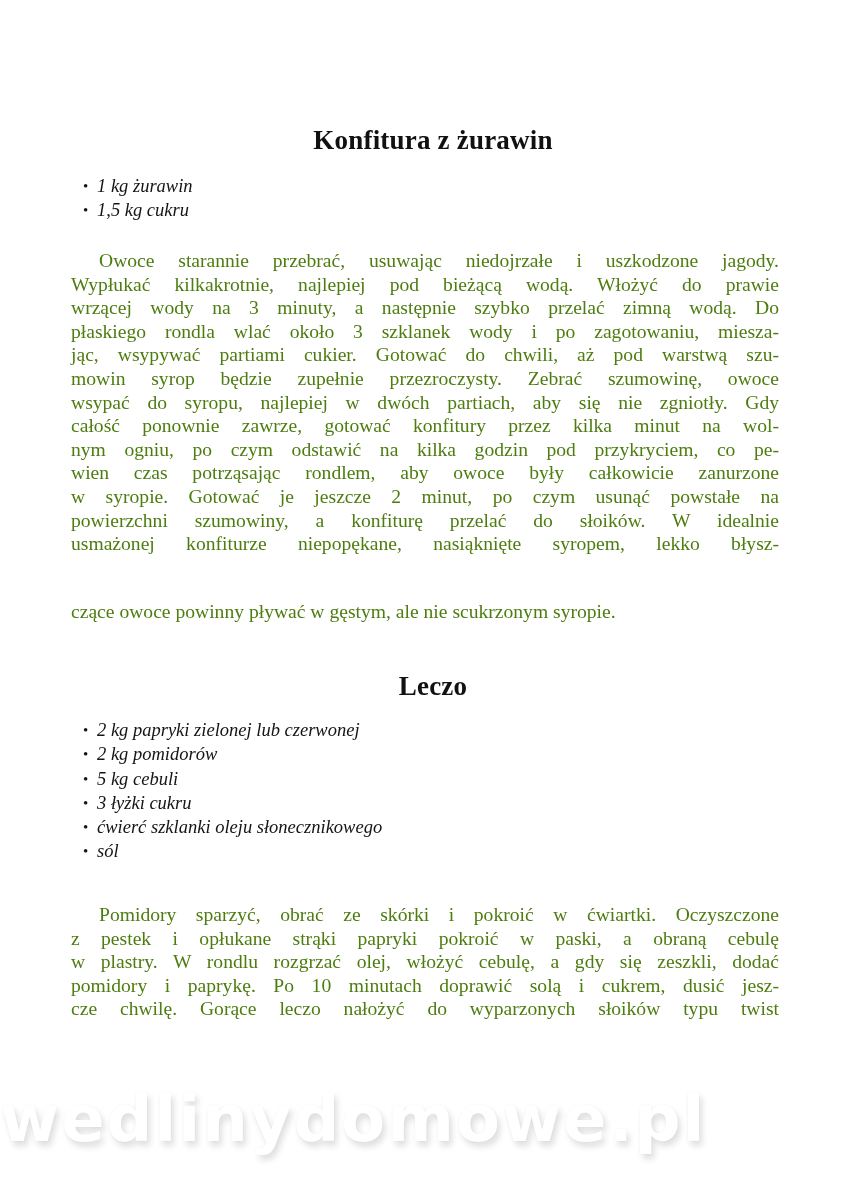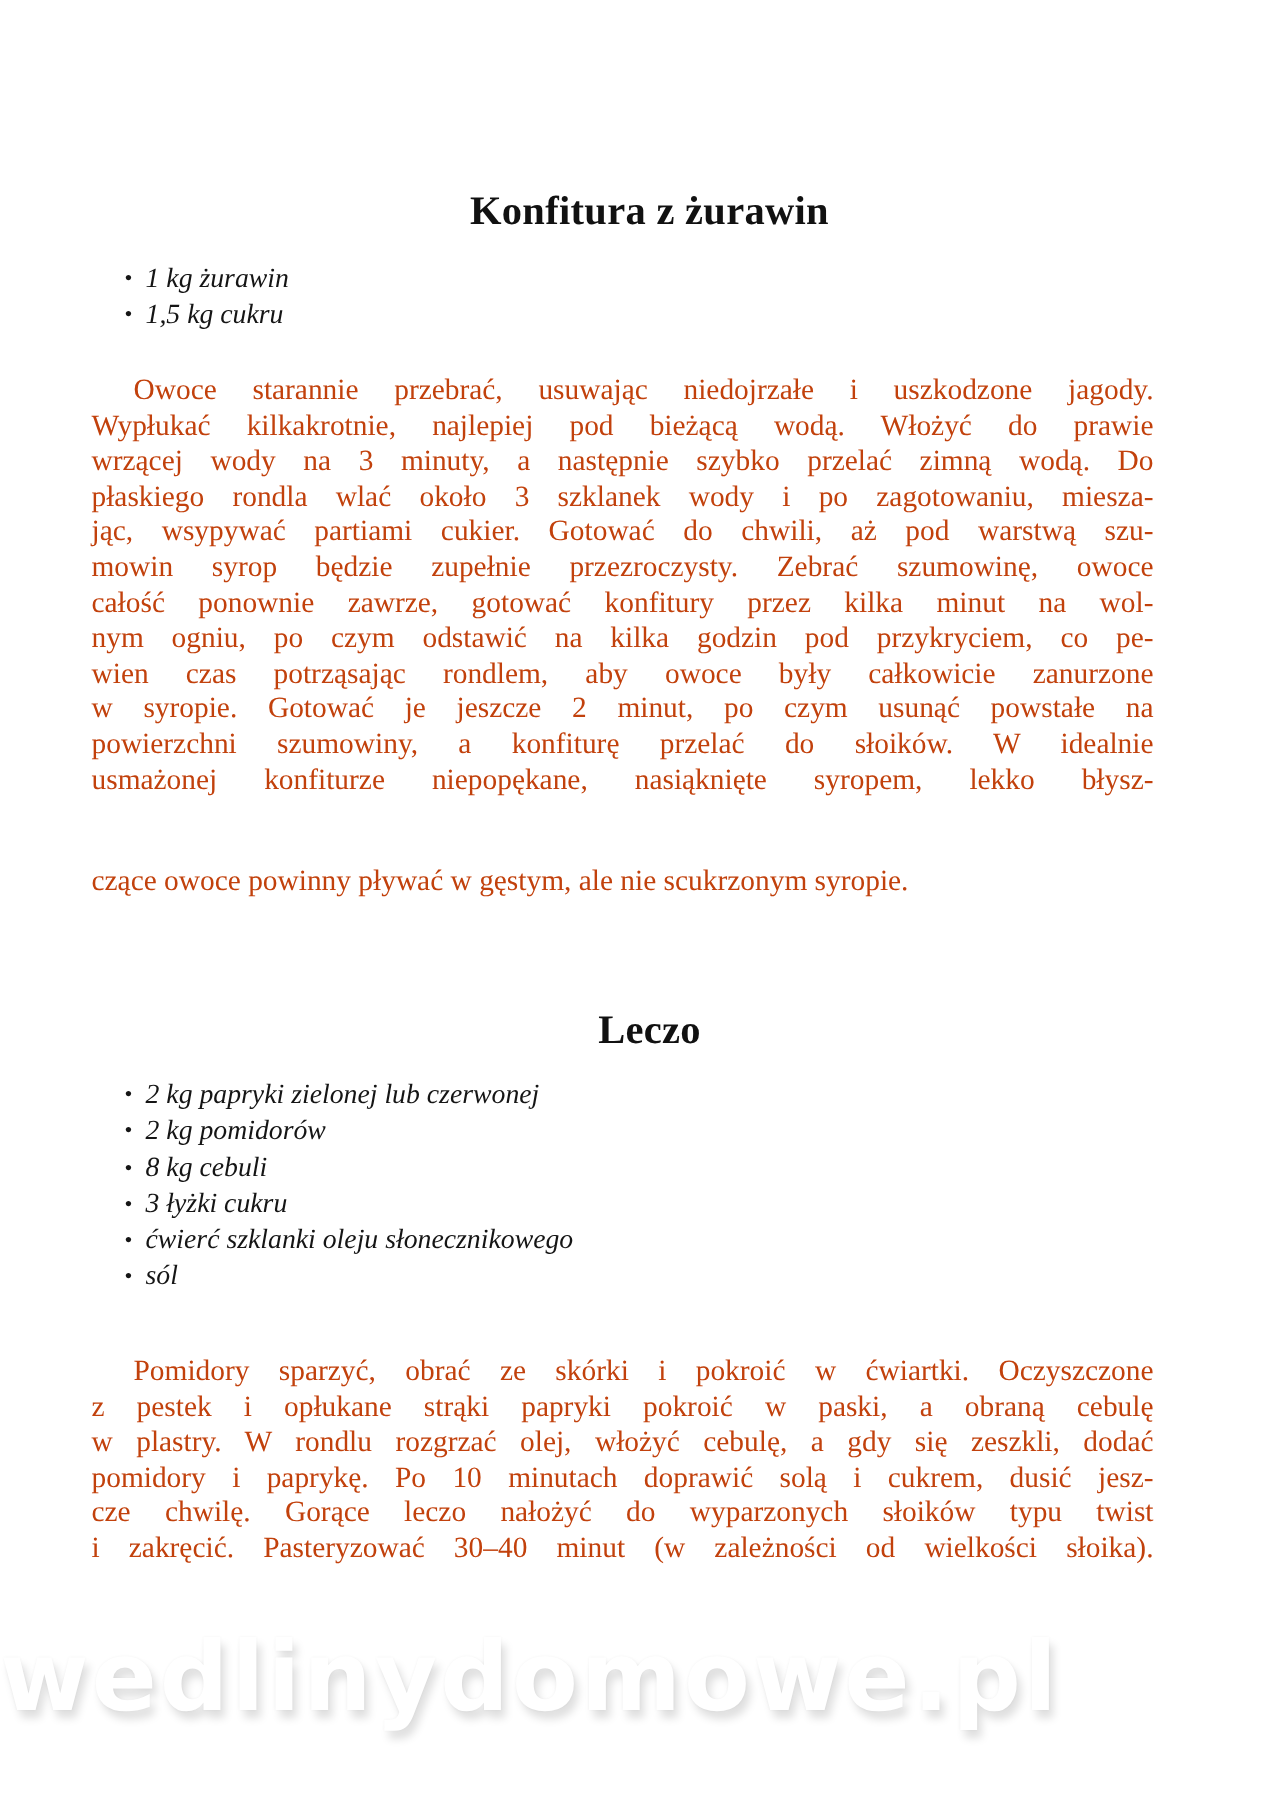--- a/index.html
+++ b/index.html
@@ -52,29 +52,29 @@
     }
     .ingredients li .bullet {
       position: absolute;
       left: 0;
       top: 0;
       font-style: normal;
       font-size: 15px;
     }
     .paragraph {
       position: absolute;
-      left: 61px;
+      left: 71px;
       width: 708px;
       margin: 0;
       font-family: "Liberation Serif", "DejaVu Serif", serif;
       font-size: 19.6px;
       line-height: 23.6px;
       text-align: justify;
       text-indent: 28px;
-      color: #c2410c;
+      color: #4d7c0f;
       hyphens: manual;
     }
     .paragraph .line {
       display: block;
       text-align: justify;
       text-align-last: justify;
       white-space: nowrap;
     }
     .paragraph .line.last {
       text-align-last: left;
@@ -117,20 +117,21 @@
       </li>
     </ul>
 
     <div class="paragraph" style="top:249px; text-indent:0;">
       <span class="line first">Owoce starannie przebrać, usuwając niedojrzałe i uszkodzone jagody.</span>
       <span class="line">Wypłukać kilkakrotnie, najlepiej pod bieżącą wodą. Włożyć do prawie</span>
       <span class="line">wrzącej wody na 3 minuty, a następnie szybko przelać zimną wodą. Do</span>
       <span class="line">płaskiego rondla wlać około 3 szklanek wody i po zagotowaniu, miesza-</span>
       <span class="line">jąc, wsypywać partiami cukier. Gotować do chwili, aż pod warstwą szu-</span>
       <span class="line">mowin syrop będzie zupełnie przezroczysty. Zebrać szumowinę, owoce</span>
+      <span class="line">wsypać do syropu, najlepiej w dwóch partiach, aby się nie zgniotły. Gdy</span>
       <span class="line">całość ponownie zawrze, gotować konfitury przez kilka minut na wol-</span>
       <span class="line">nym ogniu, po czym odstawić na kilka godzin pod przykryciem, co pe-</span>
       <span class="line">wien czas potrząsając rondlem, aby owoce były całkowicie zanurzone</span>
       <span class="line">w syropie. Gotować je jeszcze 2 minut, po czym usunąć powstałe na</span>
       <span class="line">powierzchni szumowiny, a konfiturę przelać do słoików. W idealnie</span>
       <span class="line">usmażonej konfiturze niepopękane, nasiąknięte syropem, lekko błysz-</span>
       <span class="line last">czące owoce powinny pływać w gęstym, ale nie scukrzonym syropie.</span>
     </div>
   </section>
 
@@ -141,21 +142,21 @@
       <li>
         <span class="bullet">•</span>
         <span>2 kg papryki zielonej lub czerwonej</span>
       </li>
       <li>
         <span class="bullet">•</span>
         <span>2 kg pomidorów</span>
       </li>
       <li>
         <span class="bullet">•</span>
-        <span>8 kg cebuli</span>
+        <span>5 kg cebuli</span>
       </li>
       <li>
         <span class="bullet">•</span>
         <span>3 łyżki cukru</span>
       </li>
       <li>
         <span class="bullet">•</span>
         <span>ćwierć szklanki oleju słonecznikowego</span>
       </li>
       <li>
@@ -163,18 +164,17 @@
         <span>sól</span>
       </li>
     </ul>
 
     <div class="paragraph" style="top:903px; text-indent:0;">
       <span class="line first">Pomidory sparzyć, obrać ze skórki i pokroić w ćwiartki. Oczyszczone</span>
       <span class="line">z pestek i opłukane strąki papryki pokroić w paski, a obraną cebulę</span>
       <span class="line">w plastry. W rondlu rozgrzać olej, włożyć cebulę, a gdy się zeszkli, dodać</span>
       <span class="line">pomidory i paprykę. Po 10 minutach doprawić solą i cukrem, dusić jesz-</span>
       <span class="line">cze chwilę. Gorące leczo nałożyć do wyparzonych słoików typu twist</span>
-      <span class="line">i zakręcić. Pasteryzować 30–40 minut (w zależności od wielkości słoika).</span>
     </div>
   </section>
 
   <div class="watermark">wedlinydomowe.pl</div>
 </div>
 
 </body></html>

